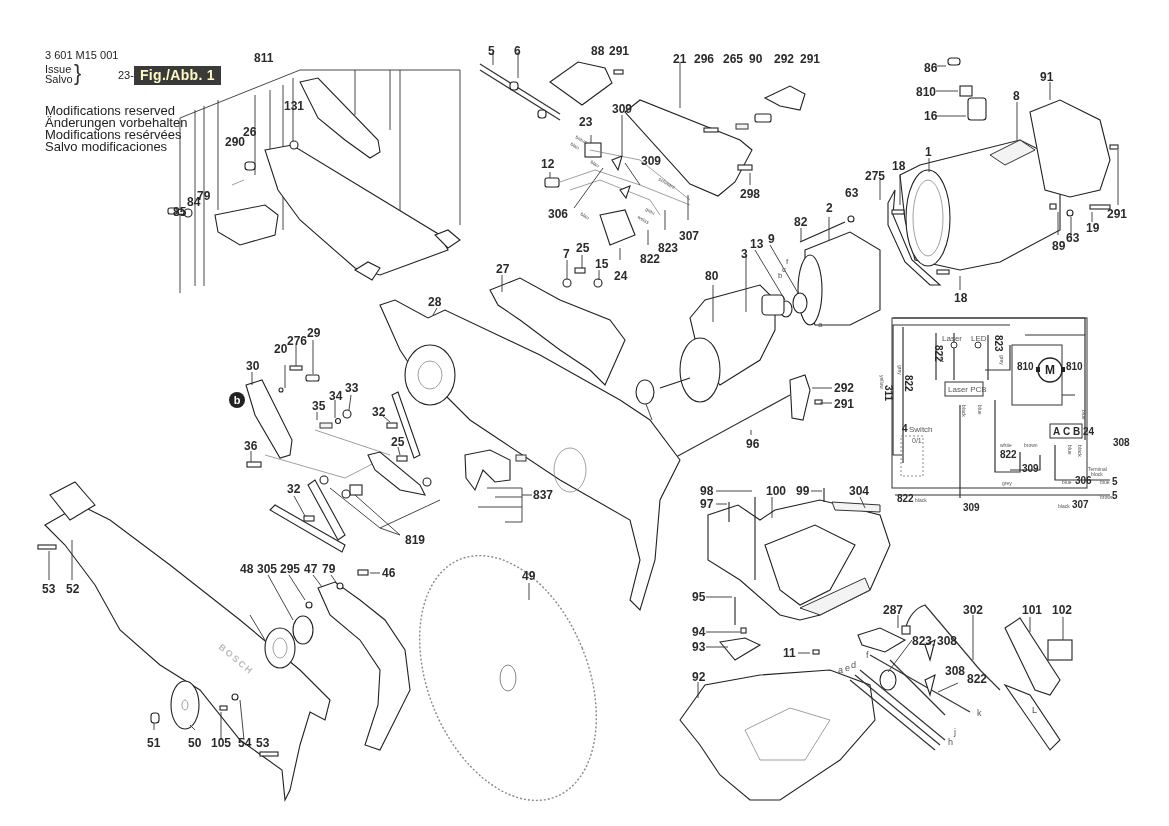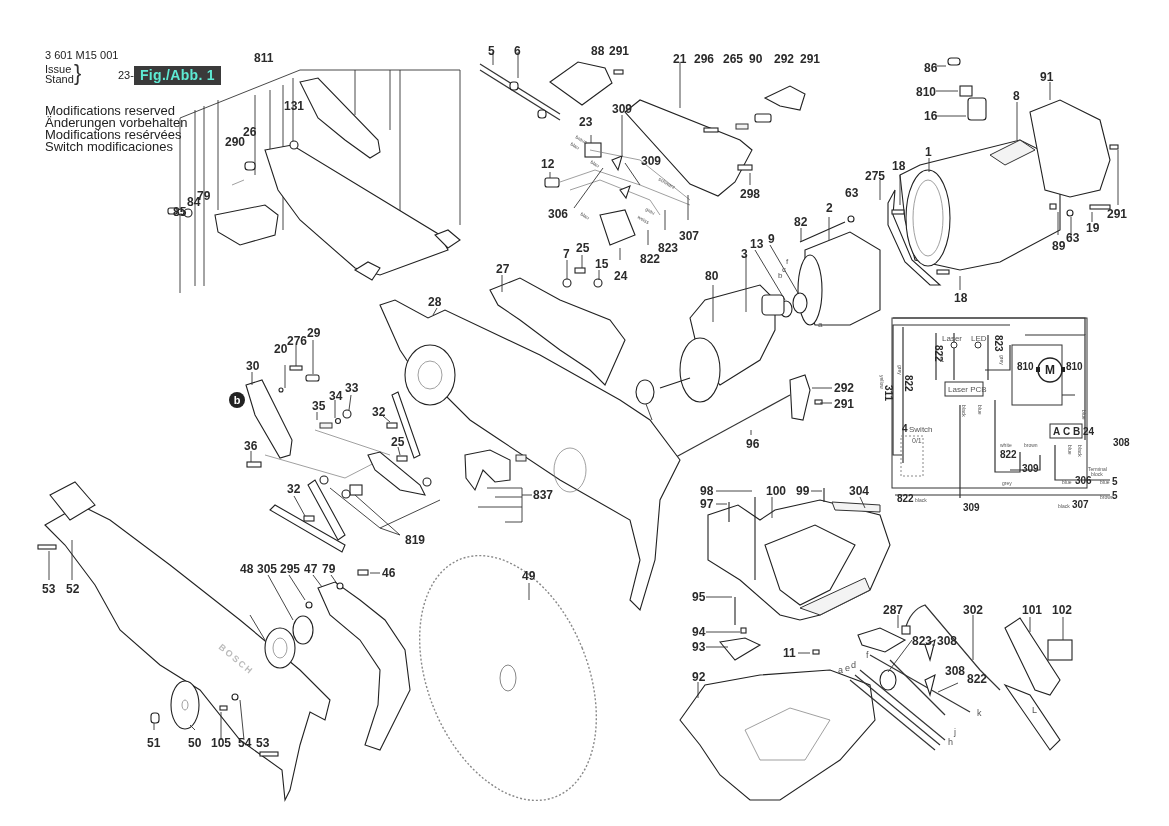--- a/index.html
+++ b/index.html
@@ -4,50 +4,50 @@
 <style>
   html, body { margin: 0; padding: 0; background: #ffffff; }
   body { width: 1169px; height: 826px; position: relative; overflow: hidden;
          font-family: "Liberation Sans", sans-serif; color: #1a1a1a; }
   #diagram { position: absolute; left: 0; top: 0; width: 1169px; height: 826px; }
   .hdr { position: absolute; font-family: "Liberation Sans", sans-serif; color: #222; }
   .partno { left: 45px; top: 49px; font-size: 11px; }
   .issue { left: 45px; top: 64px; font-size: 11px; line-height: 10px; }
   .issue-brace { position: absolute; left: 74px; top: 63px; font-size: 22px; line-height: 20px; color: #333; }
   .issue-date { position: absolute; left: 86px; top: 69px; font-size: 11px; margin-left: 32px; }
-  .fig-badge { position: absolute; left: 134px; top: 66px; background: #3a3a3a; color: #5eead4;
+  .fig-badge { position: absolute; left: 134px; top: 66px; background: #3a3a3a; color: #fef9c3;
                font-size: 14px; font-weight: bold; padding: 1px 6px 2px 6px; letter-spacing: 0.3px; }
   .mods { left: 45px; top: 105px; font-size: 13px; line-height: 12px; }
   .mods div { white-space: nowrap; }
   svg text { font-family: "Liberation Sans", sans-serif; }
   .lbl { font-size: 12px; font-weight: bold; fill: #2a2a2a; }
   .wl { font-size: 5px; fill: #555; }
   .wn { font-size: 10px; font-weight: bold; fill: #2a2a2a; }
   .part { fill: #ffffff; stroke: #222; stroke-width: 1.1; }
   .partg { fill: #f3f3f3; stroke: #333; stroke-width: 1; }
   .thin { fill: none; stroke: #777; stroke-width: 0.7; }
   .lead { fill: none; stroke: #333; stroke-width: 0.9; }
   .wire { fill: none; stroke: #333; stroke-width: 1.2; }
 </style>
 </head>
 <body>
 
 <div class="hdr partno">3 601 M15 001</div>
 <div class="hdr issue">
   <div>Issue</div>
-  <div>Stand</div>
+  <div>Salvo</div>
 </div>
 <div class="issue-brace">}</div>
 <div class="hdr issue-date">23-08-16</div>
 <div class="fig-badge">Fig./Abb. 1</div>
 <div class="hdr mods">
   <div>Modifications reserved</div>
   <div>Änderungen vorbehalten</div>
   <div>Modifications resérvées</div>
-  <div>Switch modificaciones</div>
+  <div>Salvo modificaciones</div>
 </div>
 
 <svg id="diagram" viewBox="0 0 1169 826" xmlns="http://www.w3.org/2000/svg">
 
   <g>
     <polyline class="lead" points="180,293 180,118 300,70 460,70 460,225"></polyline>
     <line class="lead" x1="195" y1="286" x2="195" y2="110"></line>
     <line class="lead" x1="204" y1="286" x2="204" y2="106"></line>
     <line class="lead" x1="218" y1="210" x2="218" y2="100"></line>
     <line class="lead" x1="270" y1="150" x2="270" y2="90"></line>

